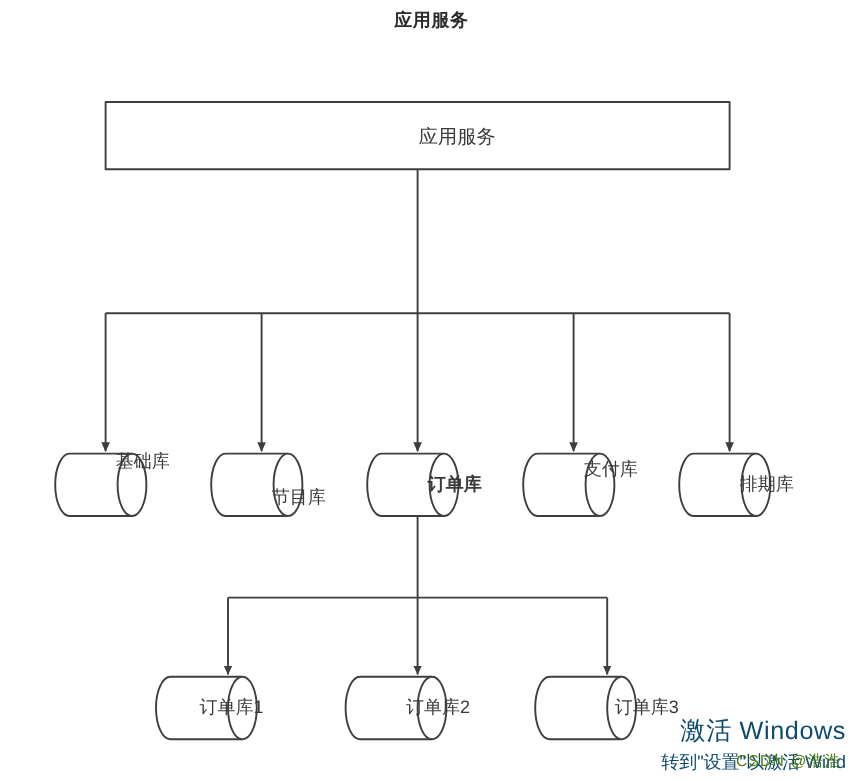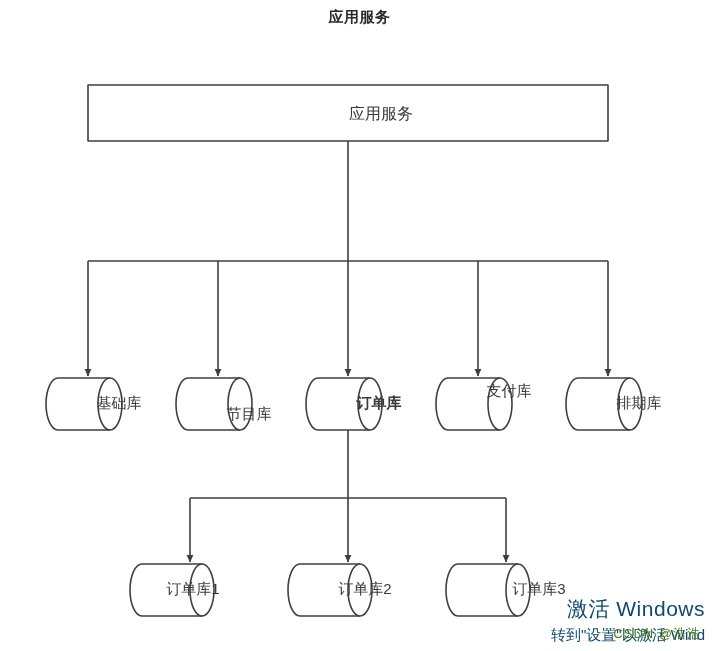--- a/index.html
+++ b/index.html
@@ -147,21 +147,21 @@
       <g>
         <path d="M458,564 L518,564 A12,26 0 0 1 518,616 L458,616 A12,26 0 0 1 458,564 z" fill="#ffffff"></path>
         <path d="M518,564 A12,26 0 0 0 518,616" fill="#ffffff"></path>
       </g>
 
     </g>
   </svg>
 
   <div class="node-label app-label" style="left:88px; top:104px; width:520px;">应用服务</div>
 
-  <div class="node-label" style="left:50px; top:394px; width:72px;">基础库</div>
+  <div class="node-label" style="left:50px; top:375px; width:72px;">基础库</div>
   <div class="node-label" style="left:180px; top:394px; width:72px;margin-top:11px;">节目库</div>
   <div class="node-label" style="left:310px; top:394px; width:72px;font-weight:bold;">订单库</div>
   <div class="node-label" style="left:440px; top:382px; width:72px;">支付库</div>
   <div class="node-label" style="left:570px; top:394px; width:72px;">排期库</div>
 
   <div class="node-label" style="left:120px; top:580px; width:80px;">订单库1</div>
   <div class="node-label" style="left:292px; top:580px; width:80px;">订单库2</div>
   <div class="node-label" style="left:466px; top:580px; width:80px;">订单库3</div>
 
   <div class="watermark wm-line1">激活 Windows</div>

